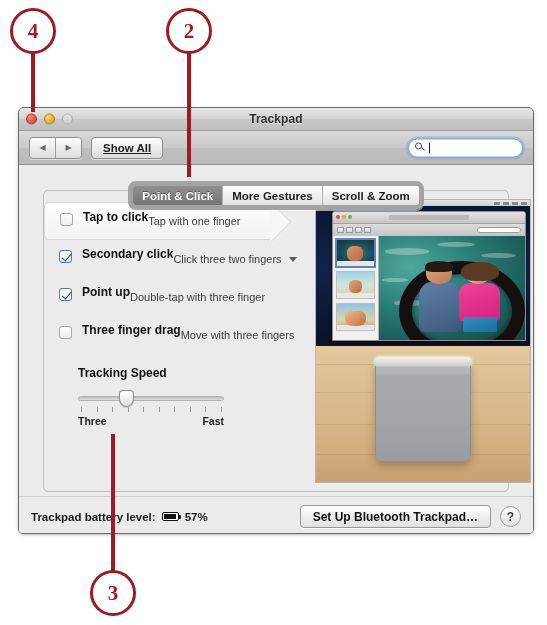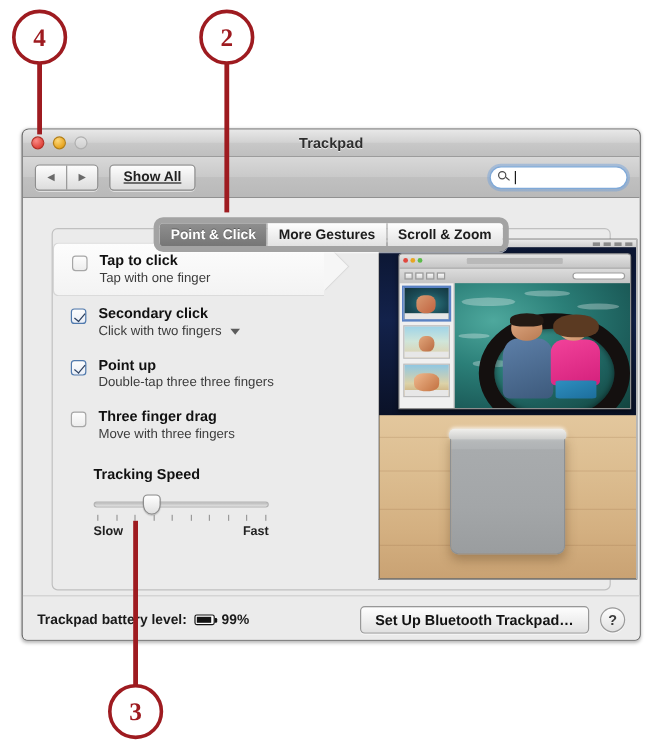--- a/index.html
+++ b/index.html
@@ -229,21 +229,21 @@
   }
   .cb.on::after {
     content: "";
     position: absolute;
     left: 3.5px; top: 0.5px;
     width: 4px; height: 8px;
     border: solid #2b3f5e;
     border-width: 0 1.8px 1.8px 0;
     transform: rotate(40deg);
   }
-  .opt-text { display: flex; flex-direction: column; }
+  .opt-text { display: flex; flex-direction: row; }
   .opt-title {
     font-size: 12px; font-weight: bold; color: #111;
     line-height: 15px;
   }
   .opt-sub {
     font-size: 11px; color: #3c3c3c;
     line-height: 14px;
     display: flex; align-items: center; gap: 7px;
   }
   .tri-down {
@@ -530,32 +530,32 @@
               <span>Tap with one finger</span>
             </span>
           </span>
         </div>
 
         <div class="opt-row">
           <span class="cb on"></span>
           <span class="opt-text">
             <span class="opt-title">Secondary click</span>
             <span class="opt-sub">
-              <span>Click with two fingers</span>
+              <span>Click three two fingers</span>
               <span class="tri-down"></span>
             </span>
           </span>
         </div>
 
         <div class="opt-row">
           <span class="cb on"></span>
           <span class="opt-text">
             <span class="opt-title">Point up</span>
             <span class="opt-sub">
-              <span>Double-tap three three fingers</span>
+              <span>Double-tap with three finger</span>
             </span>
           </span>
         </div>
 
         <div class="opt-row">
           <span class="cb off"></span>
           <span class="opt-text">
             <span class="opt-title">Three finger drag</span>
             <span class="opt-sub">
               <span>Move with three fingers</span>
@@ -575,21 +575,21 @@
               <i style="left: 34.1111px;"></i>
               <i style="left: 49.6667px;"></i>
               <i style="left: 65.2222px;"></i>
               <i style="left: 80.7778px;"></i>
               <i style="left: 96.3333px;"></i>
               <i style="left: 111.889px;"></i>
               <i style="left: 127.444px;"></i>
               <i style="left: 143px;"></i>
             </div>
           <div class="slider-caps">
-            <span>Slow</span>
+            <span>Three</span>
             <span>Fast</span>
           </div>
         </div>
       </div>
 
       <div class="demo">
         <div class="demo-top">
           <div class="menubar-mini">
             <span class="mdots">
                 <i></i>
@@ -665,21 +665,21 @@
           <span class="wood-grain" style="top:78px;"></span>
           <span class="wood-grain" style="top:108px;"></span>
           <div class="trackpad-dev"></div>
         </div>
       </div>
 
       <div class="bottombar">
         <div class="batt-row">
           <span>Trackpad battery level:</span>
           <span class="batt-icon"></span>
-          <span>99%</span>
+          <span>57%</span>
         </div>
         <div class="bottom-right">
           <div class="setup-btn">Set Up Bluetooth Trackpad…</div>
           <div class="help-btn">?</div>
         </div>
       </div>
 
     </div>
   </div>
 </div>

